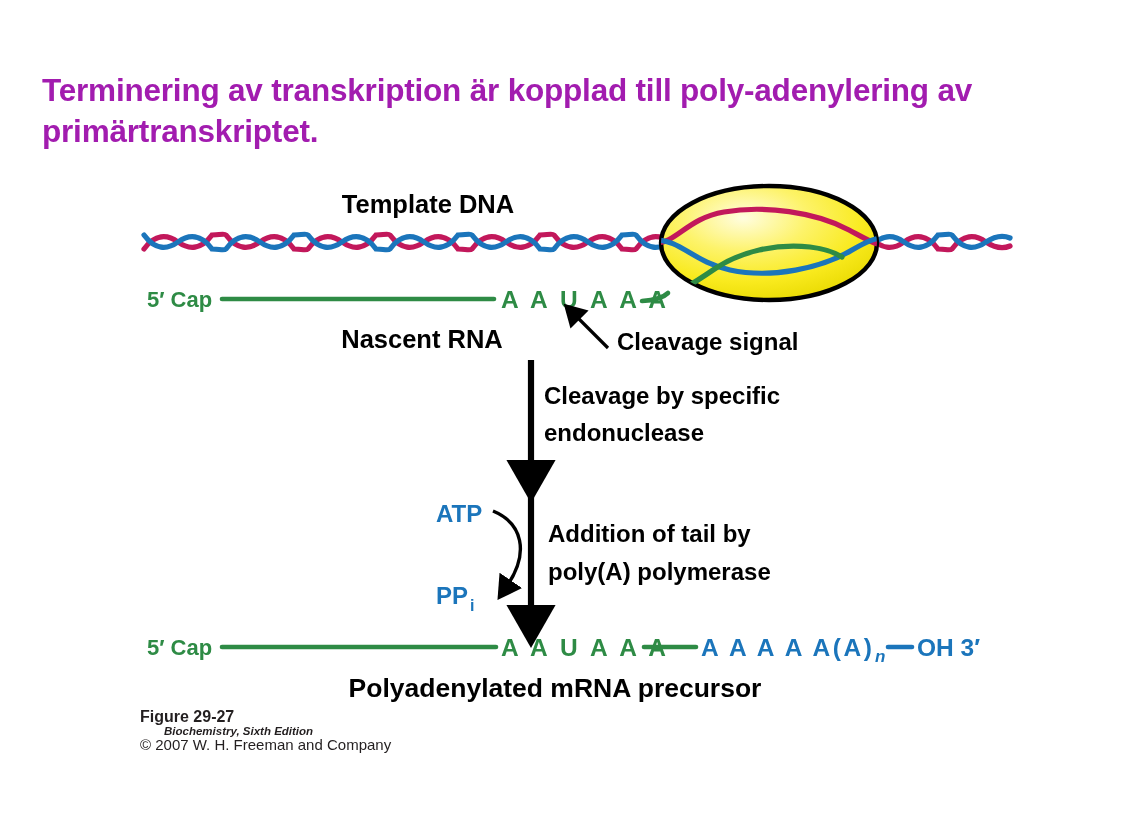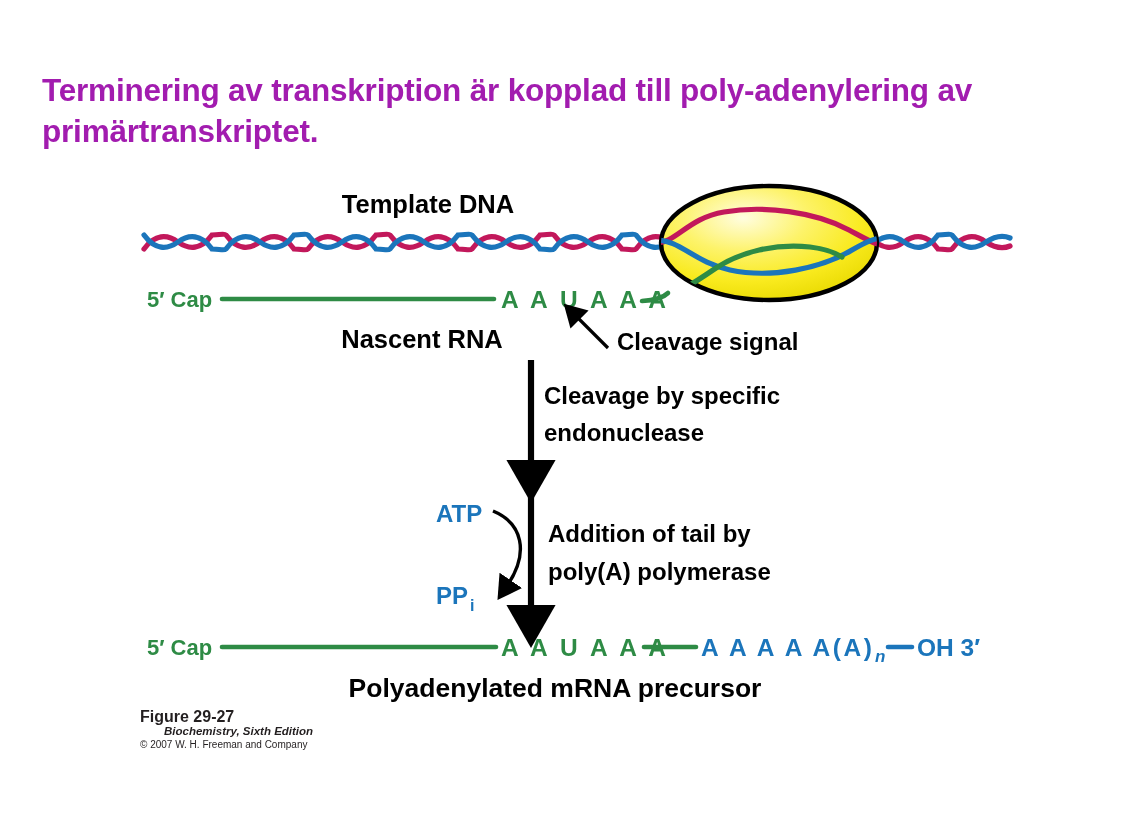--- a/index.html
+++ b/index.html
@@ -54,21 +54,21 @@
     line-height: 14px;
   }
   .credit .line2 {
     font-size: 11.5px;
     font-weight: bold;
     font-style: italic;
     line-height: 14px;
     margin-left: 24px;
   }
   .credit .line3 {
-    font-size: 10px;
+    font-size: 15px;
     font-weight: normal;
     line-height: 14px;
   }
   text {
     font-family: "Liberation Sans", sans-serif;
   }
   .lbl-bold-black {
     font-weight: bold;
     fill: #000000;
   }

